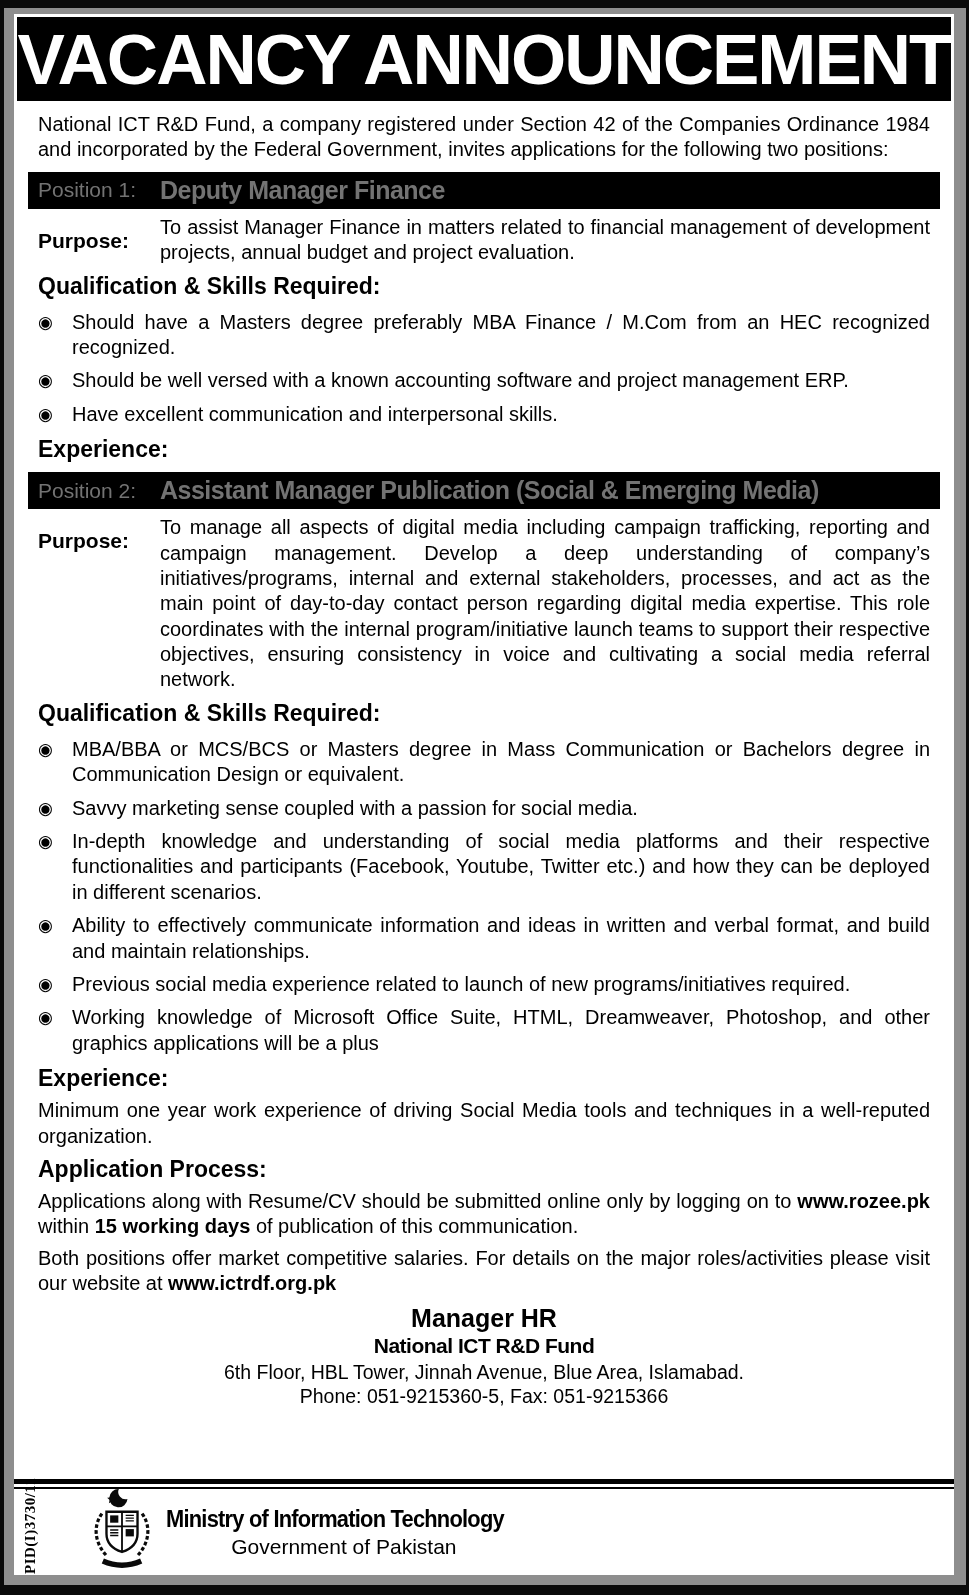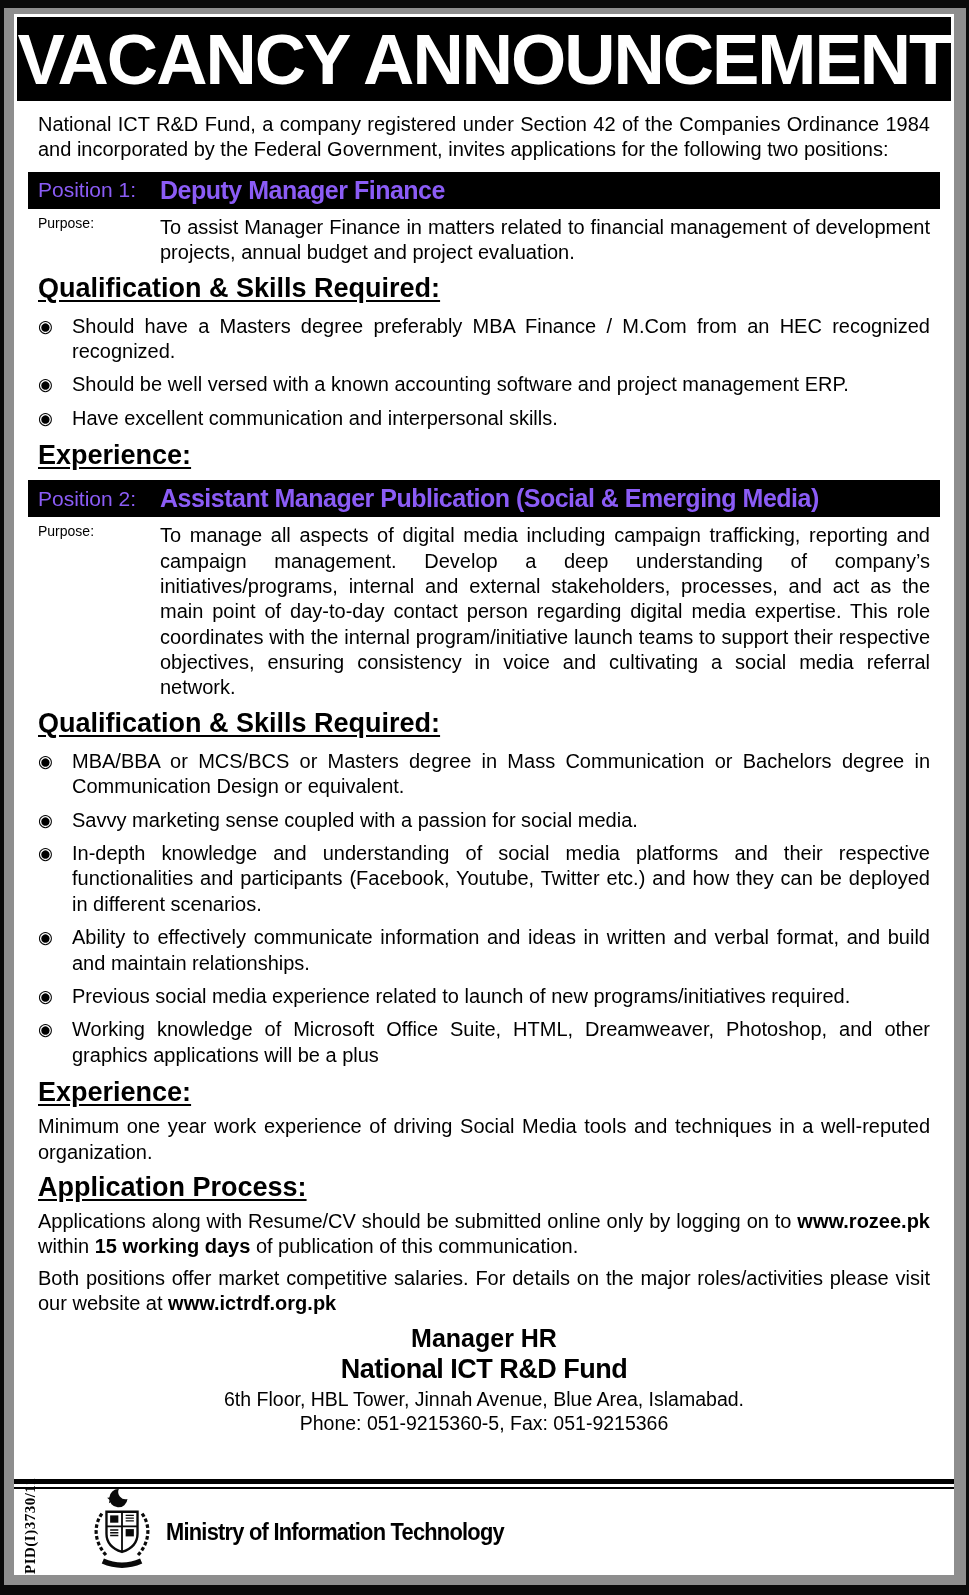--- a/index.html
+++ b/index.html
@@ -27,48 +27,48 @@
     height:84px;line-height:86px;text-align:center;
     font-size:71px;font-weight:bold;letter-spacing:-2px;
     white-space:nowrap;
   }
 
   .body-text{font-size:20px;line-height:1.27;text-align:justify;}
 
   .intro{margin:11px 24px 0 24px;}
 
   .pos-bar{
-    margin:9px 14px 0 14px;background:#000;color:#8b5cf6;
+    margin:9px 14px 0 14px;background:#000;color:#737373;
     height:37px;display:flex;align-items:center;
   }
   .pos-label{font-size:21px;font-weight:normal;padding-left:10px;width:122px;flex-shrink:0;}
   .pos-title{font-size:25px;font-weight:bold;letter-spacing:-0.5px;white-space:nowrap;}
 
   .purpose-row{display:flex;margin:6px 24px 0 24px;}
-  .purpose-label{width:122px;flex-shrink:0;font-weight:normal;font-size:14px;}
+  .purpose-label{width:122px;flex-shrink:0;font-weight:bold;font-size:21px;margin-top:13px;}
   .purpose-text{flex:1;}
 
   .section-heading{
-    margin:7px 24px 0 24px;font-size:27px;font-weight:bold;
-    text-decoration:underline;text-underline-offset:3px;
+    margin:7px 24px 0 24px;font-size:23px;font-weight:bold;
+    text-underline-offset:3px;
   }
 
   ul.bullets{list-style:none;margin:2px 24px 0 24px;padding:0;}
   ul.bullets li{display:flex;margin-top:8px;}
   .bullet-glyph{
     width:34px;flex-shrink:0;font-size:17px;line-height:25px;
     font-family:"DejaVu Sans", sans-serif;
   }
   .bullet-text{flex:1;}
 
   .para{margin:6px 24px 0 24px;}
 
   .center{text-align:center;}
   .sig-name{margin-top:7px;font-size:25px;font-weight:bold;}
-  .sig-org{margin-top:1px;font-size:27px;font-weight:bold;letter-spacing:-0.5px;}
+  .sig-org{margin-top:1px;font-size:21px;font-weight:bold;letter-spacing:-0.5px;}
   .sig-addr{margin-top:3px;font-size:19.5px;}
   .sig-phone{margin-top:1px;font-size:19.5px;}
 
   .double-rule{
     margin-top:auto;
     border-top:5px solid #000;
     border-bottom:2px solid #000;
     height:3px;
   }
 
@@ -210,17 +210,18 @@
           <rect x="39" y="45" width="9" height="8" fill="#0a0a0a" stroke="none"></rect>
           <path d="M39 30 h9 M39 33 h9 M39 36 h9 M22 46 h9 M22 49 h9 M22 52 h9" stroke-width="1.6"></path>
 
           <path d="M14 80 q 21 9 42 0" stroke-width="6"></path>
         </g>
       </svg>
     </div>
 
     <div class="ministry">
       <div class="ministry-line1">Ministry of Information Technology</div>
+      <div class="ministry-line2">Government of Pakistan</div>
     </div>
 
   </div>
 
 </div>
 
 </body></html>

